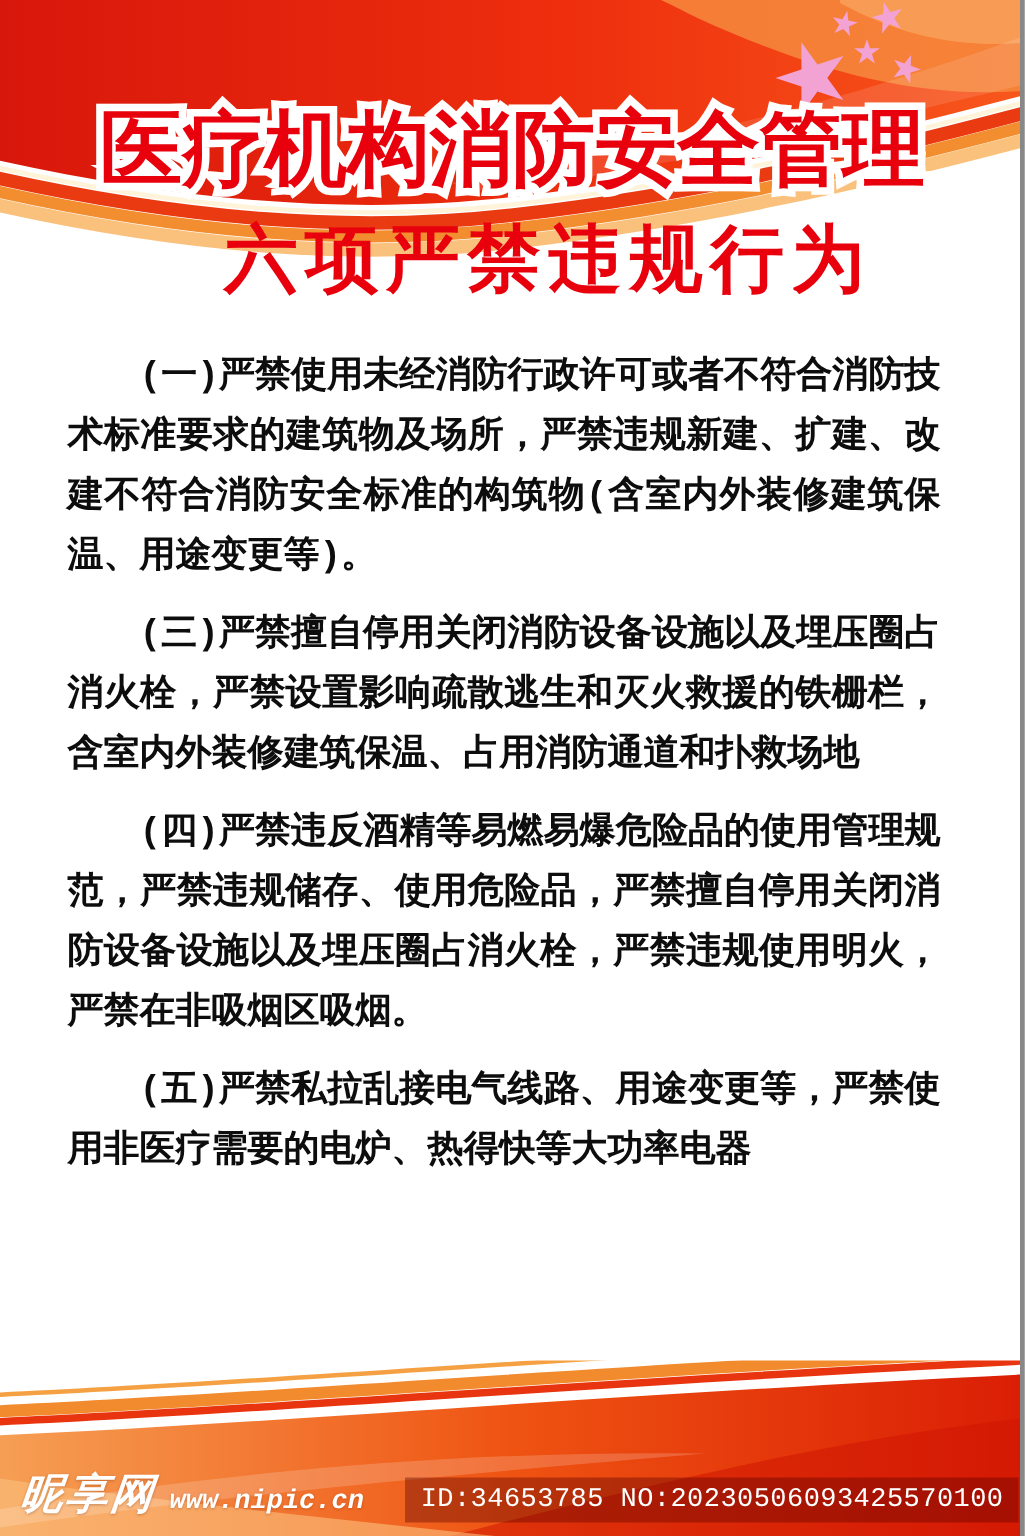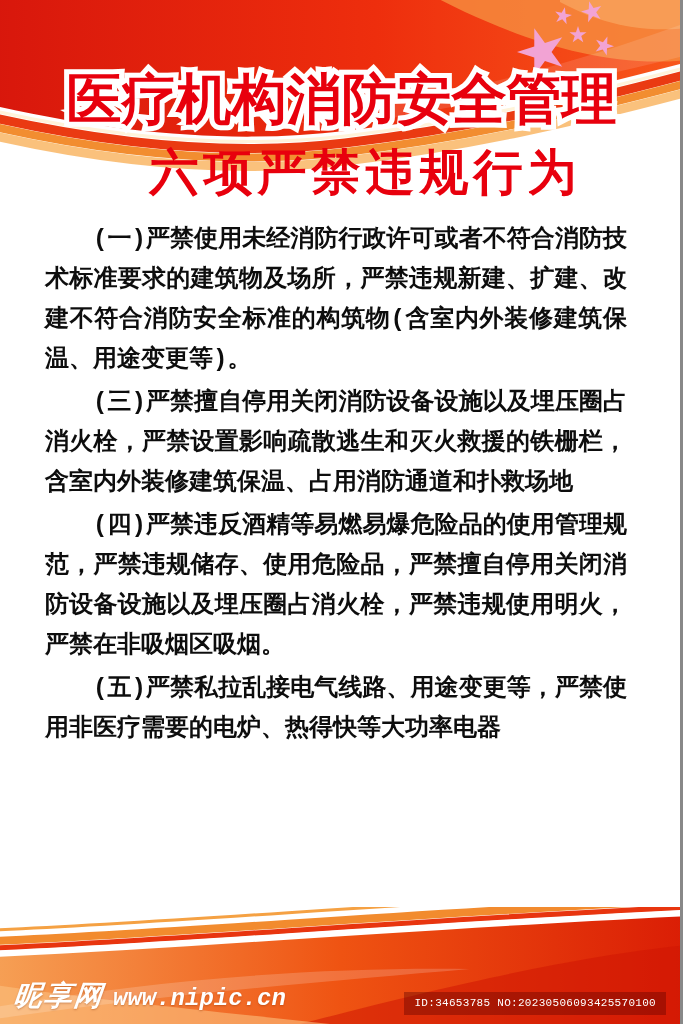--- a/index.html
+++ b/index.html
@@ -52,35 +52,35 @@
     font-size:49px;font-weight:900;letter-spacing:5px;
     color:var(--title-red,#e8000d);white-space:nowrap;padding-left:48px;
   }
 
   .rules{
     position:absolute;top:220px;left:45px;width:582px;
     color:var(--body-text,#0d0d0d);
     font-size:24px;font-weight:bold;line-height:40px;
     text-align:justify;
   }
-  .rules p{margin:0 0 3px 0;text-indent:2em;}
+  .rules p{margin:12px 0 3px 0;text-indent:2em;}
 
   .watermark{
     position:absolute;left:14px;bottom:9px;
     color:#ffffff;font-style:italic;font-weight:bold;
     white-space:nowrap;display:flex;align-items:baseline;gap:9px;
     text-shadow:0 1px 2px rgba(120,40,0,.35);
   }
   .wm-logo{font-size:28px;letter-spacing:2px;transform:skewX(-6deg);}
-  .wm-url{font-size:24px;}
+  .wm-url{font-size:18px;}
 
   .id-badge{
-    position:absolute;right:14px;bottom:9px;
+    position:absolute;right:1px;bottom:9px;
     background:rgba(90,0,0,.38);
-    color:#ffffff;font-size:11px;line-height:1;
+    color:#ffffff;font-size:18px;line-height:1;
     padding:6px 10px;letter-spacing:.3px;white-space:nowrap;
   }
 </style>
 </head>
 <body>
 
 <div class="poster">
 
   <svg class="hdr-svg" viewBox="0 0 683 212" aria-hidden="true">
     <defs>

